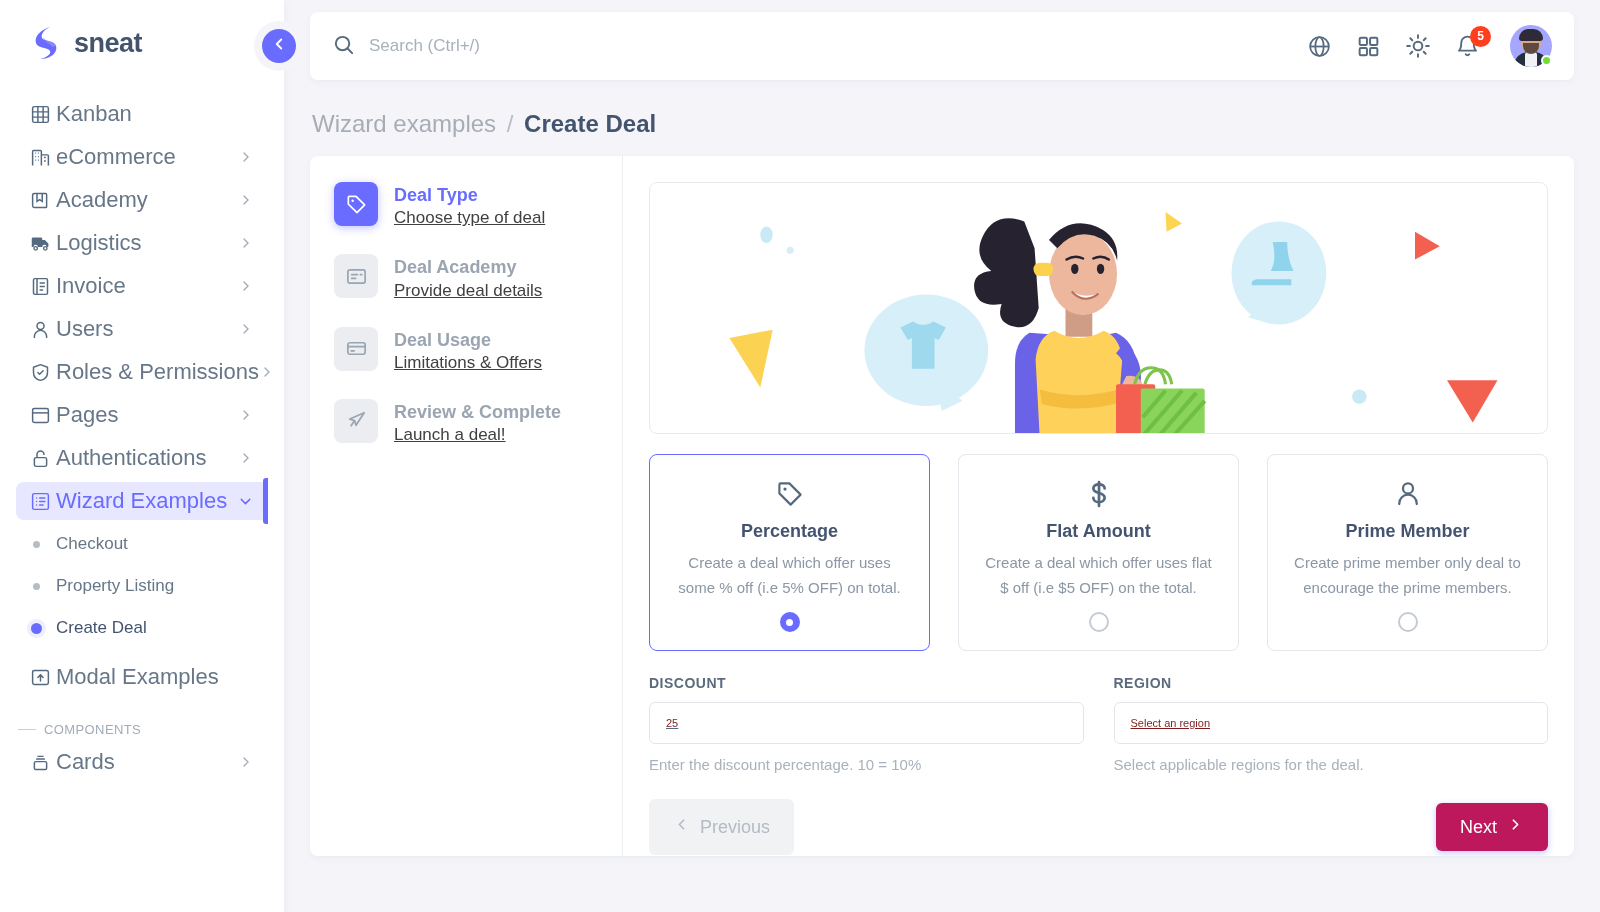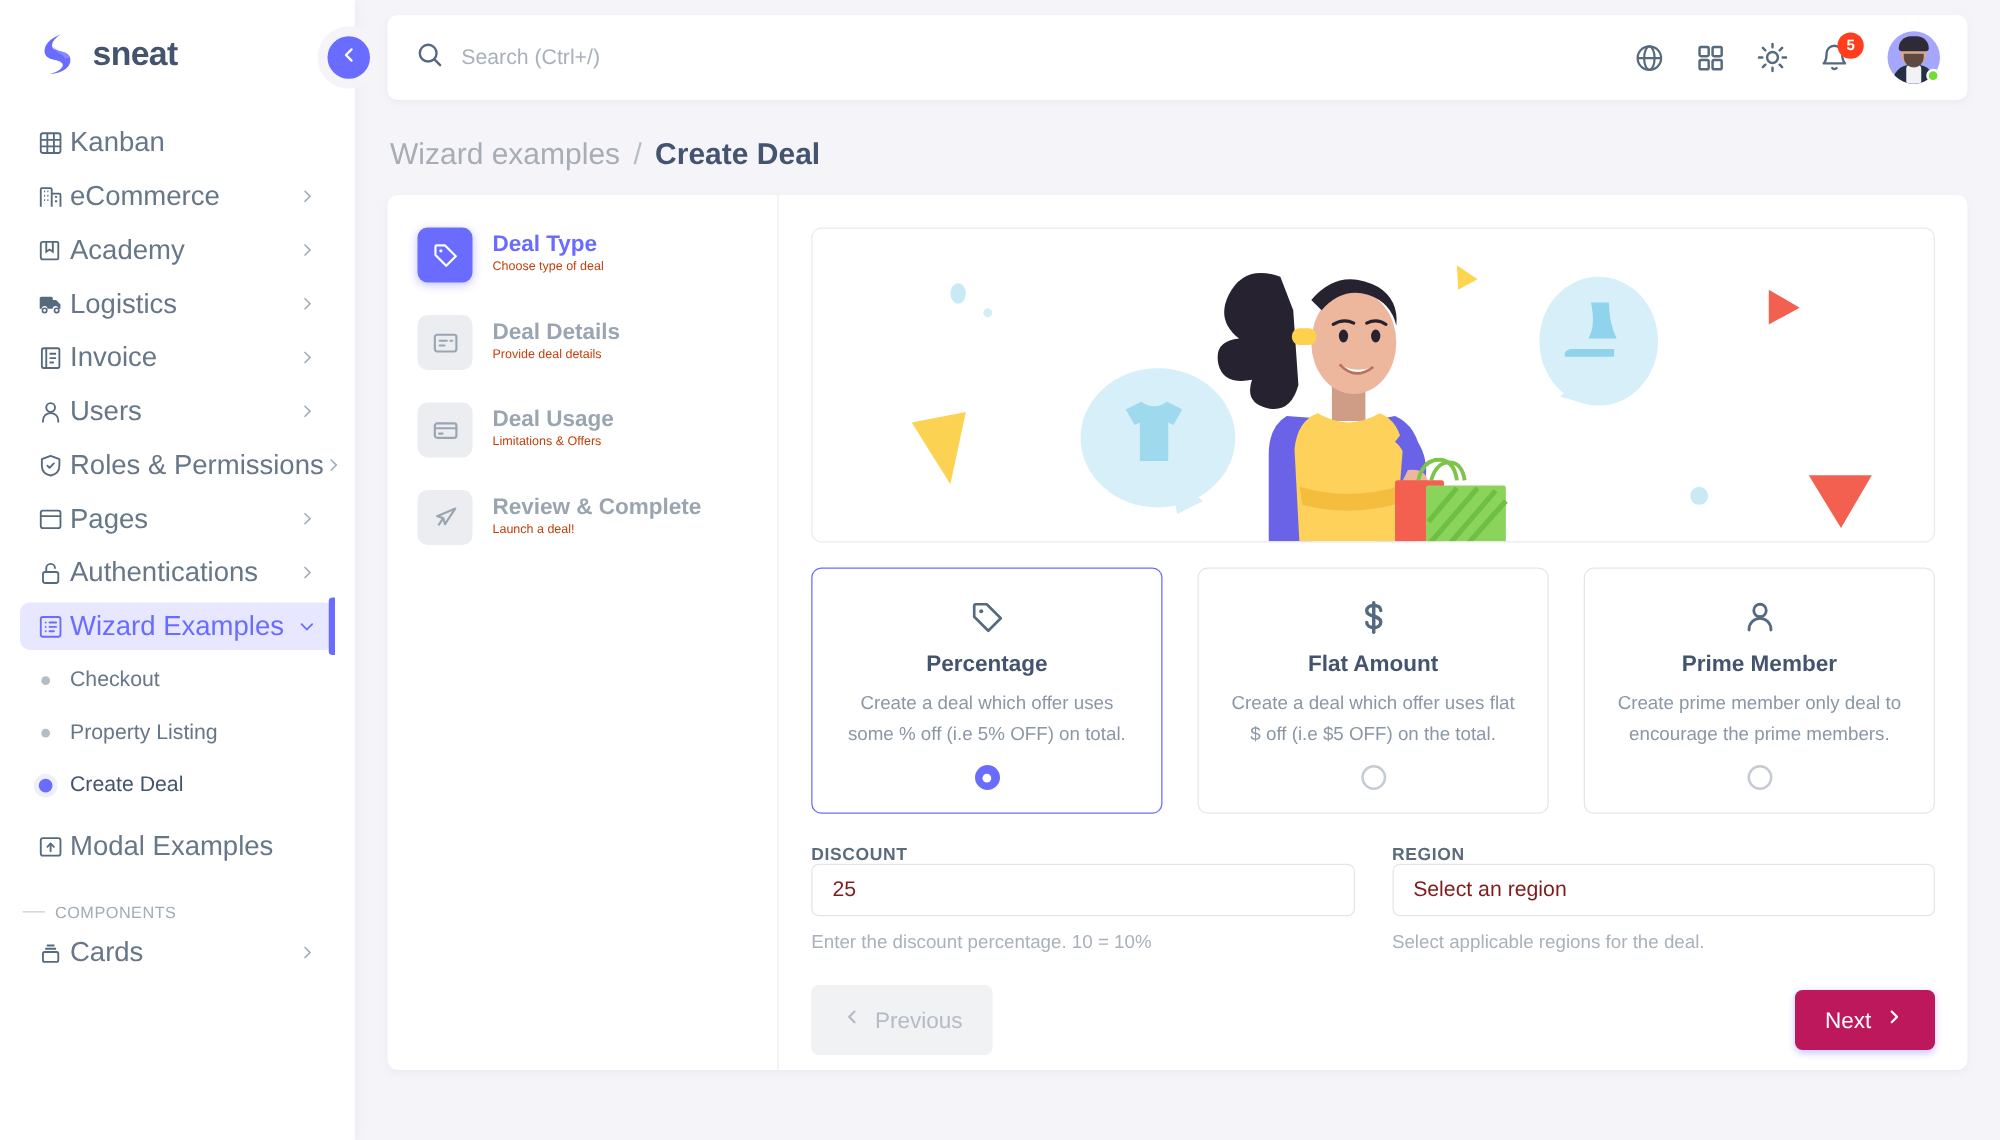--- a/index.html
+++ b/index.html
@@ -121,21 +121,21 @@
   .step { display: flex; gap: 16px; margin-bottom: 26px; cursor: pointer; align-items: flex-start; }
   .step-icon {
     width: 44px; height: 44px; flex: 0 0 44px; border-radius: 8px;
     background: #ebedf0; color: #9aa5b1;
     display: flex; align-items: center; justify-content: center;
   }
   .step.active .step-icon { background: #696cff; color: #fff; box-shadow: 0 2px 8px rgba(105,108,255,.4); }
   .step-texts { padding-top: 1px; }
   .step-title { font-size: 18px; font-weight: bold; color: #9aa5b1; line-height: 1.35; }
   .step.active .step-title { color: #696cff; }
-  .step-sub { font-size: 10px; color: #c2410c; margin-top: 1px; }
+  .step-sub { font-size: 17px; color: #404040; margin-top: 1px; text-decoration: underline; }
 
   
   #form-pane { flex: 1; padding: 26px 26px 0 26px; }
   #illustration {
     height: 252px; border: 1px solid #e9eaee; border-radius: 8px;
     position: relative; overflow: hidden; background: #fff;
   }
 
   #type-cards { display: flex; gap: 28px; margin-top: 20px; }
   .type-card {
@@ -150,25 +150,25 @@
     width: 20px; height: 20px; border-radius: 50%; border: 2px solid #c5cbd4;
     margin: 12px auto 0 auto; display: flex; align-items: center; justify-content: center;
   }
   .radio.on { border-color: #696cff; background: #696cff; }
   .radio.on::after { content: ''; width: 7px; height: 7px; border-radius: 50%; background: #fff; }
 
   #fields { display: flex; gap: 30px; margin-top: 24px; }
   .field { flex: 1; }
   .field-label { font-size: 14px; font-weight: bold; letter-spacing: .5px; color: #5b6b7c; text-transform: uppercase; }
   .field input, .field .select {
-    width: 100%; height: 42px; 
+    width: 100%; height: 42px; margin-top: 11px;
     border: 1px solid #e2e5ea; border-radius: 6px; outline: none;
-    padding: 0 16px; font-size: 17px; color: #566a7f;
+    padding: 0 16px; font-size: 11px; color: #566a7f;
     font-family: inherit; background: #fff;
-    display: flex; align-items: center;
+    display: flex; align-items: center; text-decoration: underline;
   }
   .field input::placeholder, .field .select { color: #7f1d1d; }
   .field-help { font-size: 15px; color: #a9b1bb; margin-top: 12px; }
 
   #nav-buttons { display: flex; justify-content: space-between; align-items: center; margin-top: 26px; }
   #prev-btn {
     display: flex; align-items: center; gap: 10px;
     background: #f1f2f4; color: #b4bbc4; border: none; border-radius: 6px;
     height: 56px; padding: 0 24px; font-size: 18px; font-family: inherit; cursor: pointer;
   }
@@ -483,21 +483,21 @@
       </div>
 
       <div class="step">
         <span class="step-icon">
           <svg viewBox="0 0 24 24" width="23" height="23" fill="none" stroke="currentColor" stroke-width="1.8" stroke-linecap="round">
               <rect x="3" y="5" width="18" height="14" rx="2"></rect>
               <path d="M7 10h6M7 14h4M16 10h1.5"></path>
             </svg>
         </span>
         <div class="step-texts">
-          <div class="step-title">Deal Details</div>
+          <div class="step-title">Deal Academy</div>
           <div class="step-sub">Provide deal details</div>
         </div>
       </div>
 
       <div class="step">
         <span class="step-icon">
           <svg viewBox="0 0 24 24" width="23" height="23" fill="none" stroke="currentColor" stroke-width="1.8" stroke-linecap="round">
               <rect x="3" y="6" width="18" height="12" rx="2"></rect>
               <path d="M3 10h18M6.5 14.5h3"></path>
             </svg>

